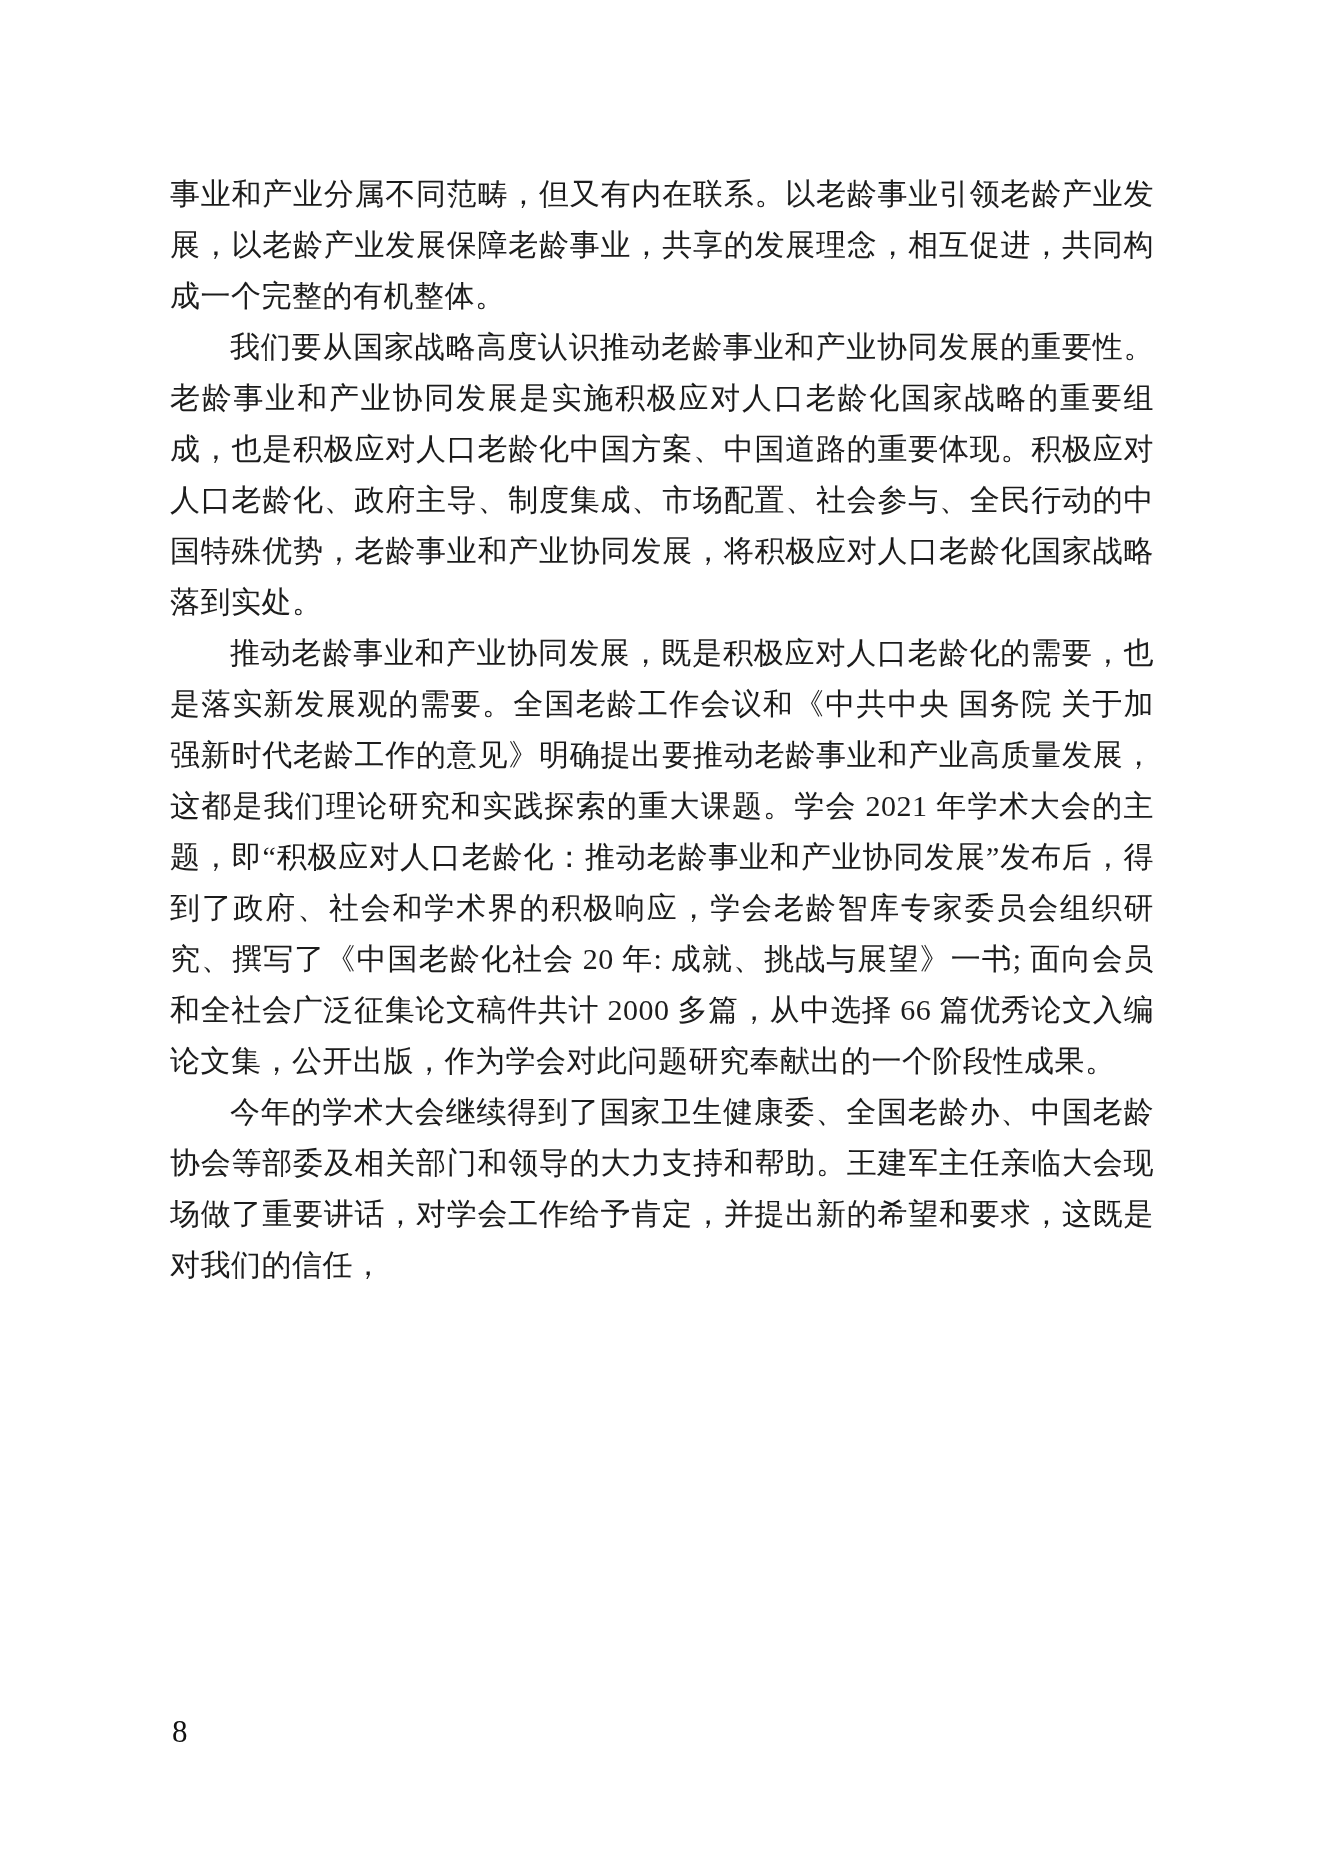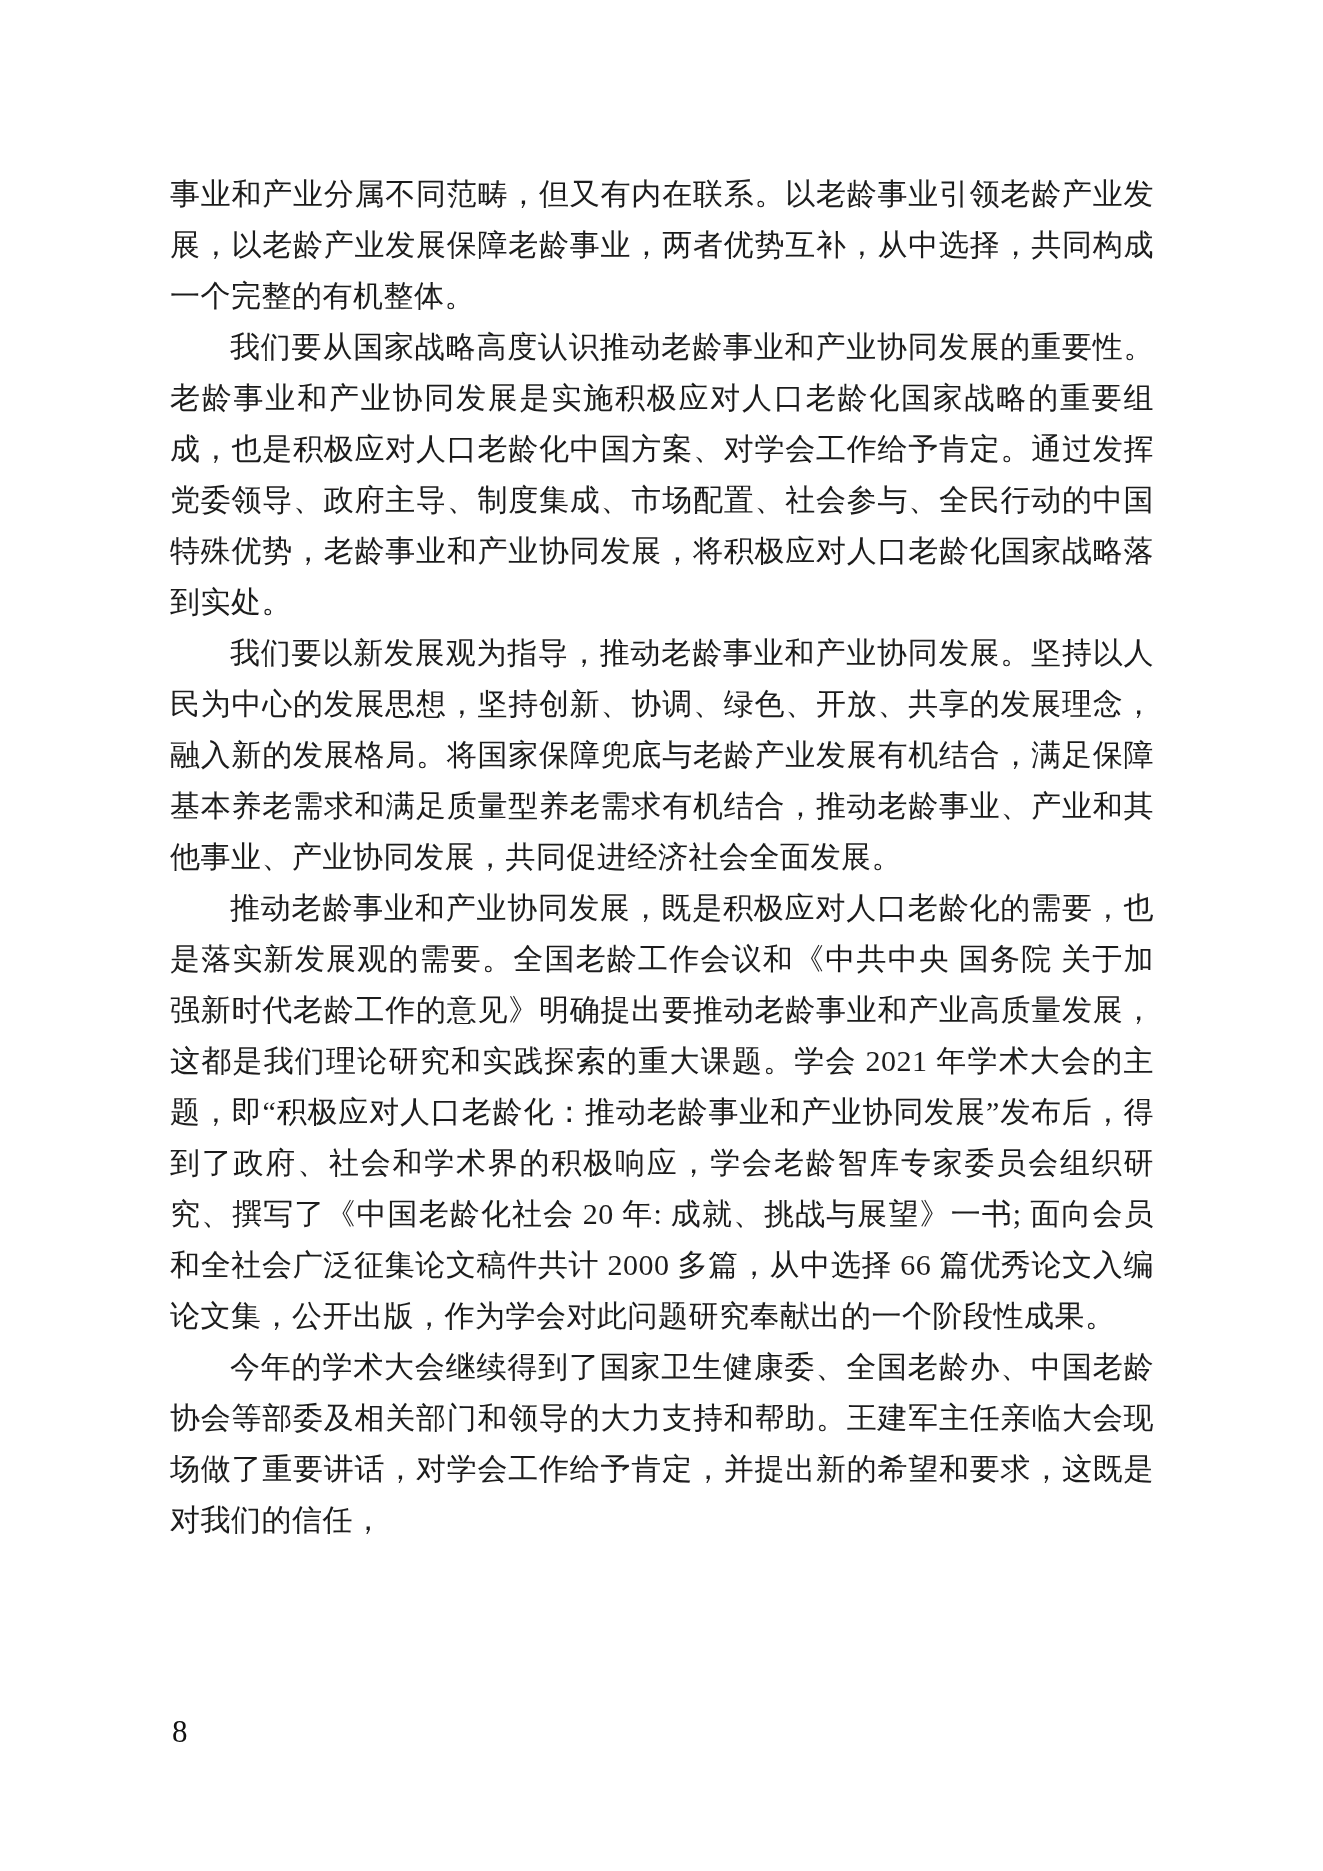--- a/index.html
+++ b/index.html
@@ -42,20 +42,19 @@
     font-size: 31px;
     line-height: 40px;
     color: #111111;
   }
 </style>
 </head>
 <body>
 
 <div class="page">
   <div class="content">
-    <p class="no-indent">事业和产业分属不同范畴，但又有内在联系。以老龄事业引领老龄产业发展，以老龄产业发展保障老龄事业，两者优势互补，从中选择，共同构成一个完整的有机整体。</p>
-    <p>我们要从国家战略高度认识推动老龄事业和产业协同发展的重要性。老龄事业和产业协同发展是实施积极应对人口老龄化国家战略的重要组成，也是积极应对人口老龄化中国方案、对学会工作给予肯定。通过发挥党委领导、政府主导、制度集成、市场配置、社会参与、全民行动的中国特殊优势，老龄事业和产业协同发展，将积极应对人口老龄化国家战略落到实处。</p>
-    <p>我们要以新发展观为指导，推动老龄事业和产业协同发展。坚持以人民为中心的发展思想，坚持创新、协调、绿色、开放、共享的发展理念，融入新的发展格局。将国家保障兜底与老龄产业发展有机结合，满足保障基本养老需求和满足质量型养老需求有机结合，推动老龄事业、产业和其他事业、产业协同发展，共同促进经济社会全面发展。</p>
+    <p class="no-indent">事业和产业分属不同范畴，但又有内在联系。以老龄事业引领老龄产业发展，以老龄产业发展保障老龄事业，共享的发展理念，相互促进，共同构成一个完整的有机整体。</p>
+    <p>我们要从国家战略高度认识推动老龄事业和产业协同发展的重要性。老龄事业和产业协同发展是实施积极应对人口老龄化国家战略的重要组成，也是积极应对人口老龄化中国方案、中国道路的重要体现。积极应对人口老龄化、政府主导、制度集成、市场配置、社会参与、全民行动的中国特殊优势，老龄事业和产业协同发展，将积极应对人口老龄化国家战略落到实处。</p>
     <p>推动老龄事业和产业协同发展，既是积极应对人口老龄化的需要，也是落实新发展观的需要。全国老龄工作会议和《中共中央 国务院 关于加强新时代老龄工作的意见》明确提出要推动老龄事业和产业高质量发展，这都是我们理论研究和实践探索的重大课题。学会 2021 年学术大会的主题，即“积极应对人口老龄化：推动老龄事业和产业协同发展”发布后，得到了政府、社会和学术界的积极响应，学会老龄智库专家委员会组织研究、撰写了《中国老龄化社会 20 年: 成就、挑战与展望》一书; 面向会员和全社会广泛征集论文稿件共计 2000 多篇，从中选择 66 篇优秀论文入编论文集，公开出版，作为学会对此问题研究奉献出的一个阶段性成果。</p>
     <p>今年的学术大会继续得到了国家卫生健康委、全国老龄办、中国老龄协会等部委及相关部门和领导的大力支持和帮助。王建军主任亲临大会现场做了重要讲话，对学会工作给予肯定，并提出新的希望和要求，这既是对我们的信任，</p>
   </div>
   <div class="page-number">8</div>
 </div>
 
 </body></html>

